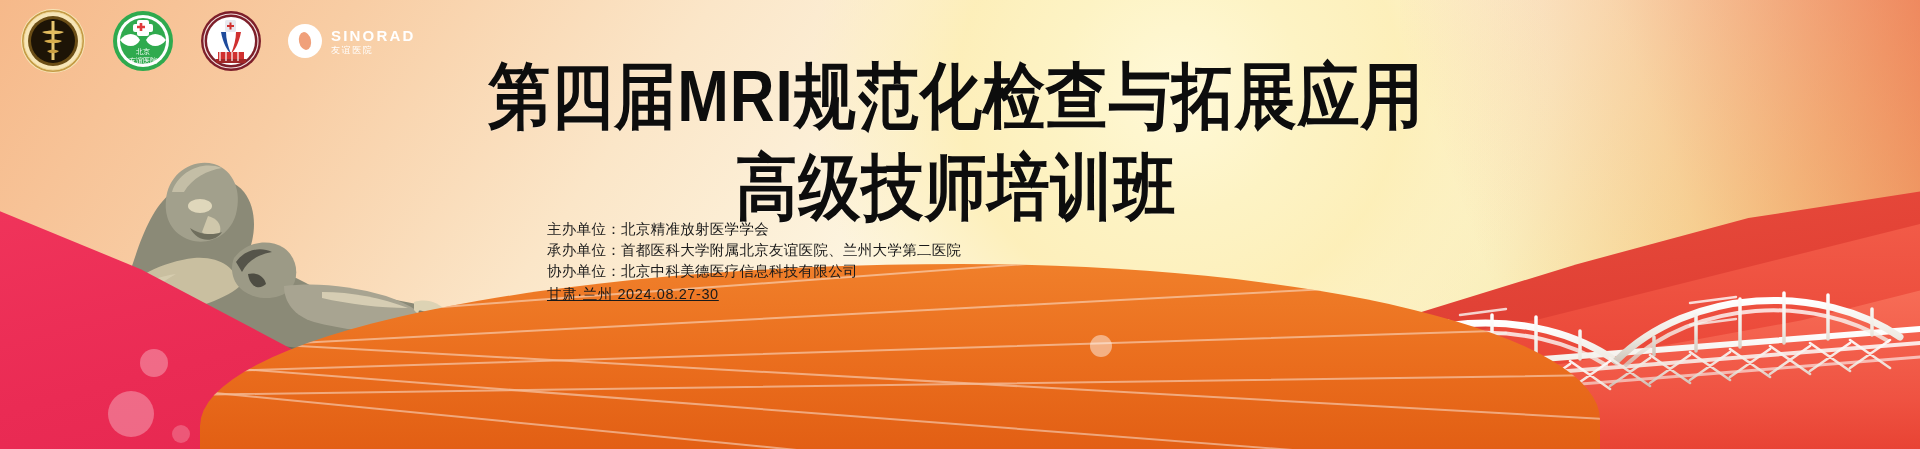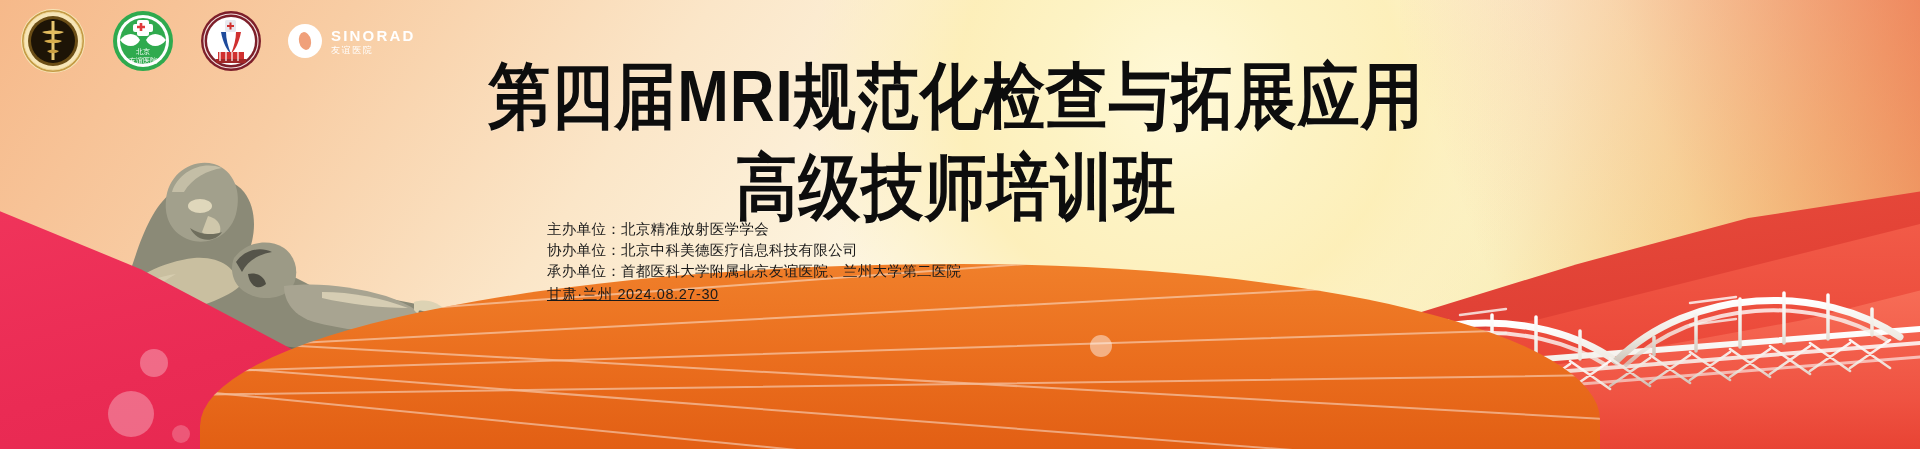--- a/index.html
+++ b/index.html
@@ -280,18 +280,18 @@
     </span>
   </div>
 
   <div class="title-wrap">
     <div class="title-line l1">第四届MRI规范化检查与拓展应用</div>
     <div class="title-line l2">高级技师培训班</div>
   </div>
 
   <div class="org">
     <div class="row">主办单位：北京精准放射医学学会</div>
+    <div class="row">承办单位：首都医科大学附属北京友谊医院、兰州大学第二医院</div>
     <div class="row">协办单位：北京中科美德医疗信息科技有限公司</div>
-    <div class="row">承办单位：首都医科大学附属北京友谊医院、兰州大学第二医院</div>
     <div class="row place">甘肃·兰州  2024.08.27-30</div>
   </div>
 
 </div>
 
 </body></html>

